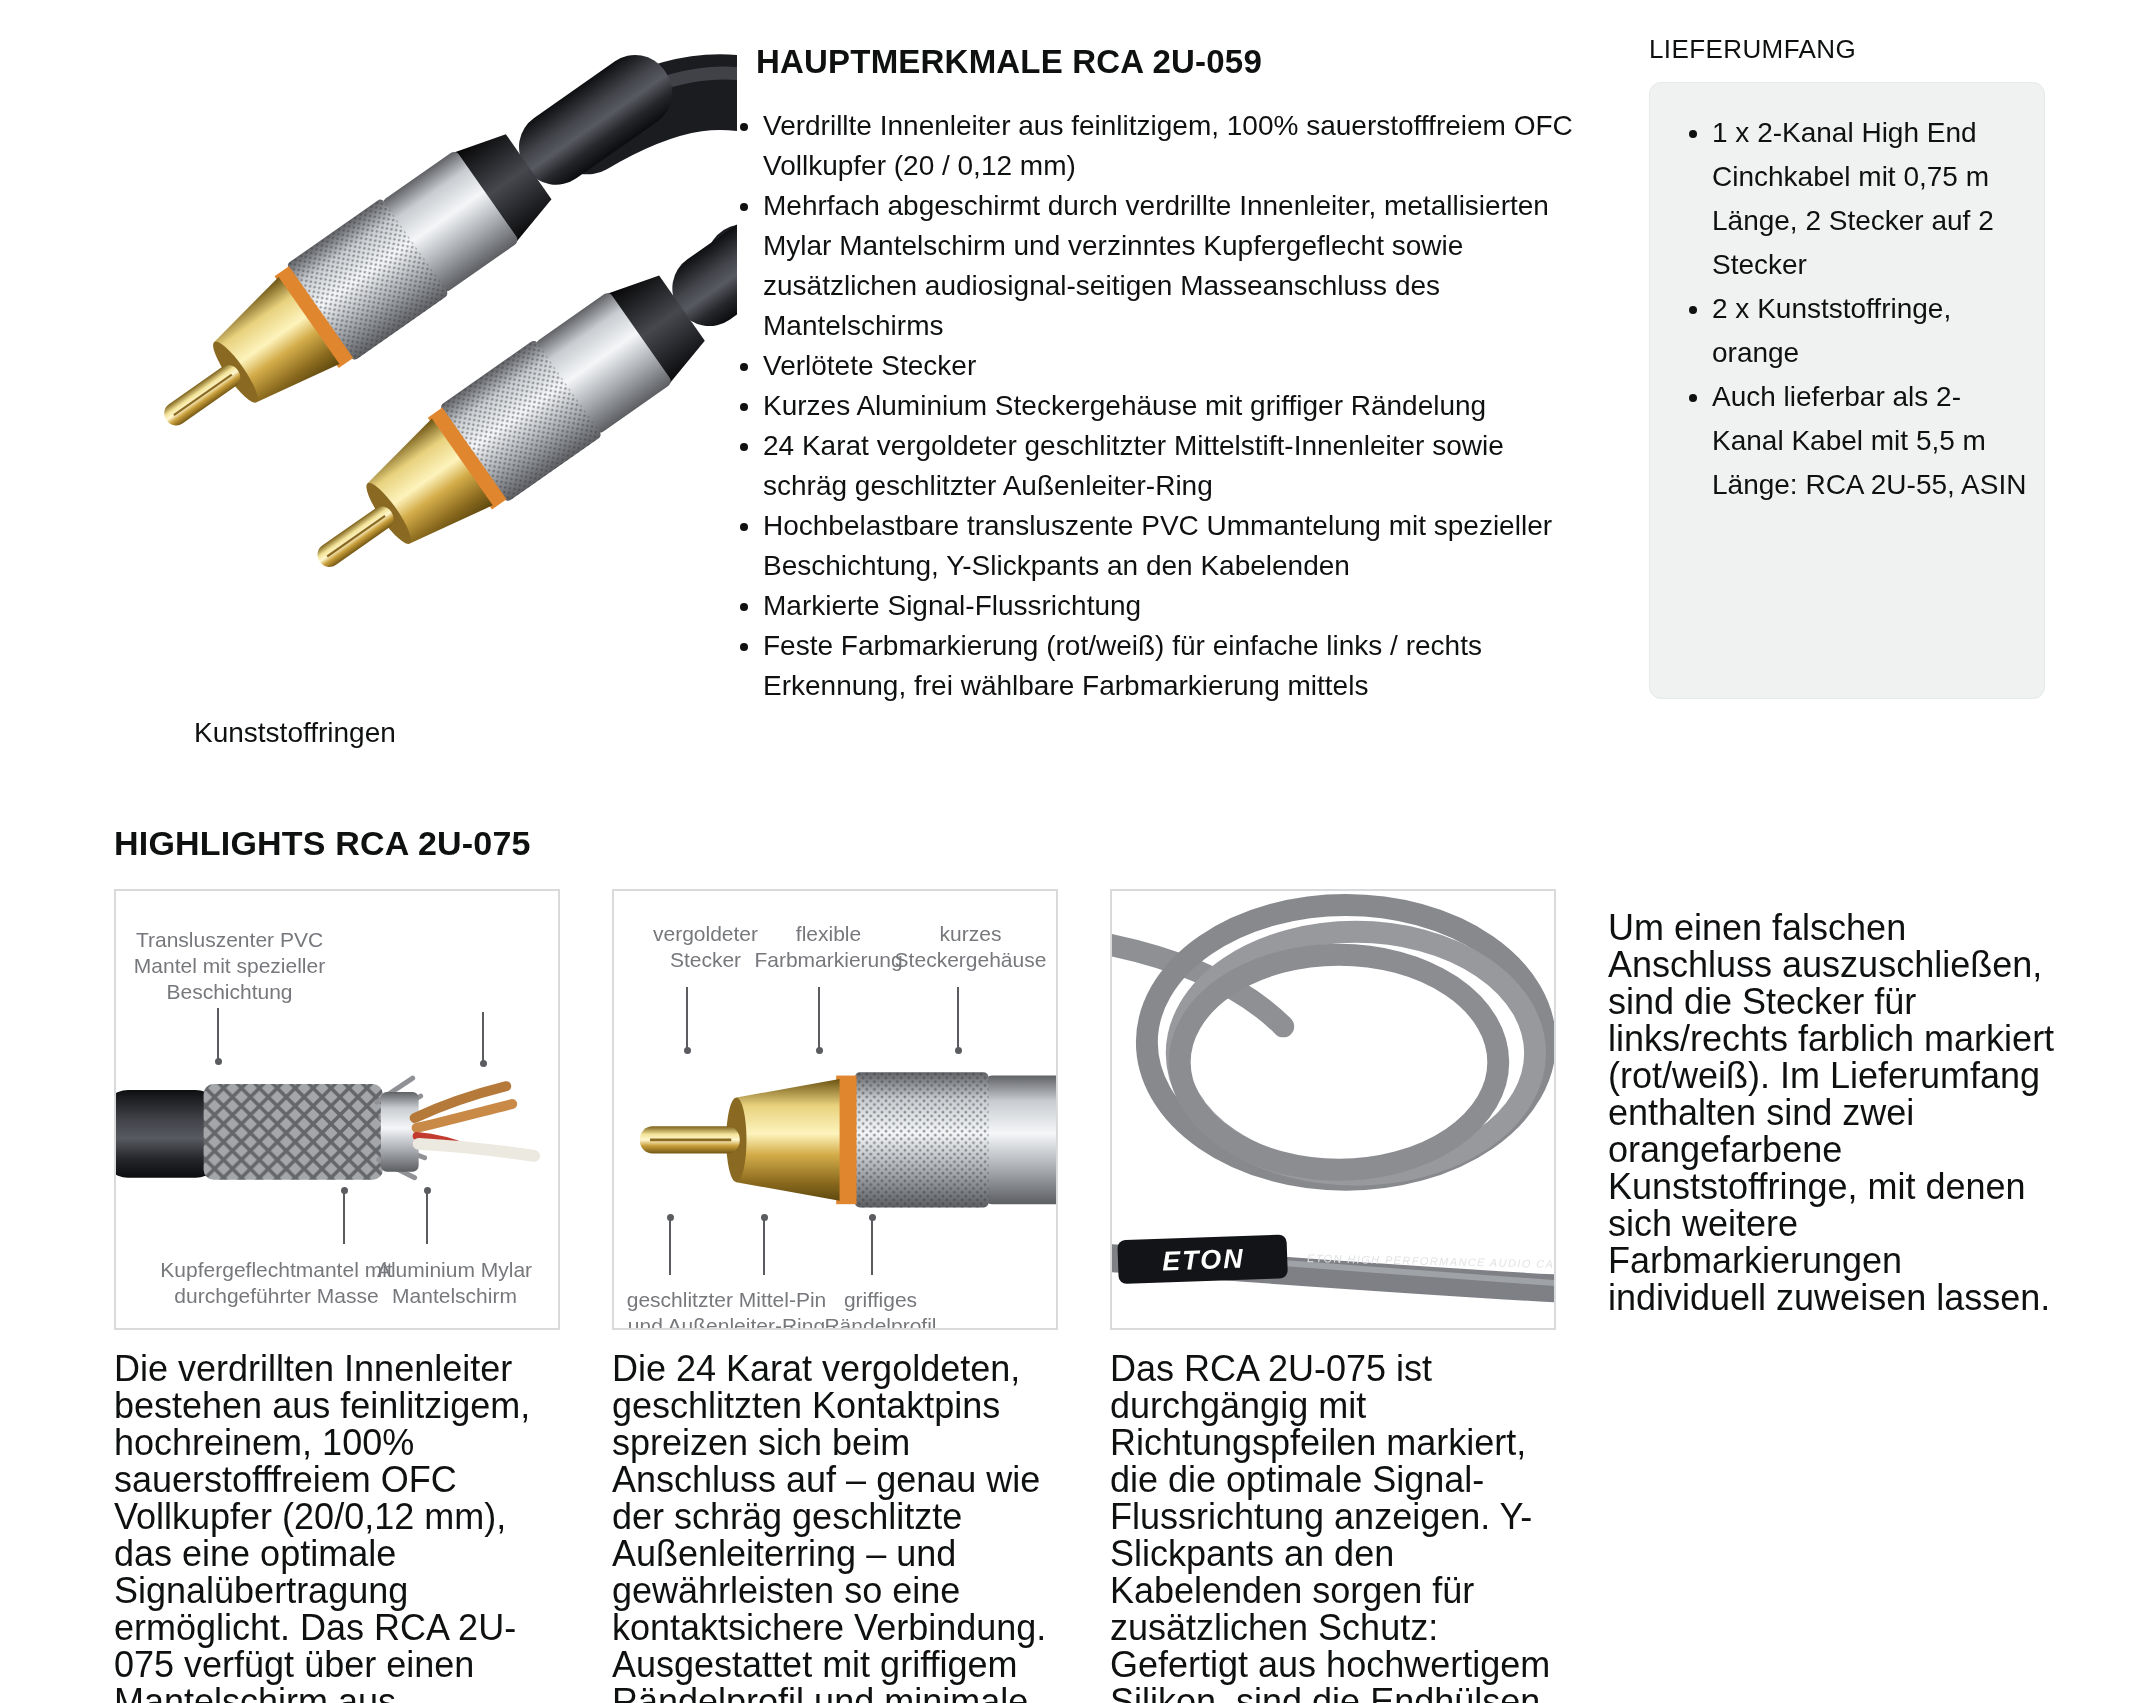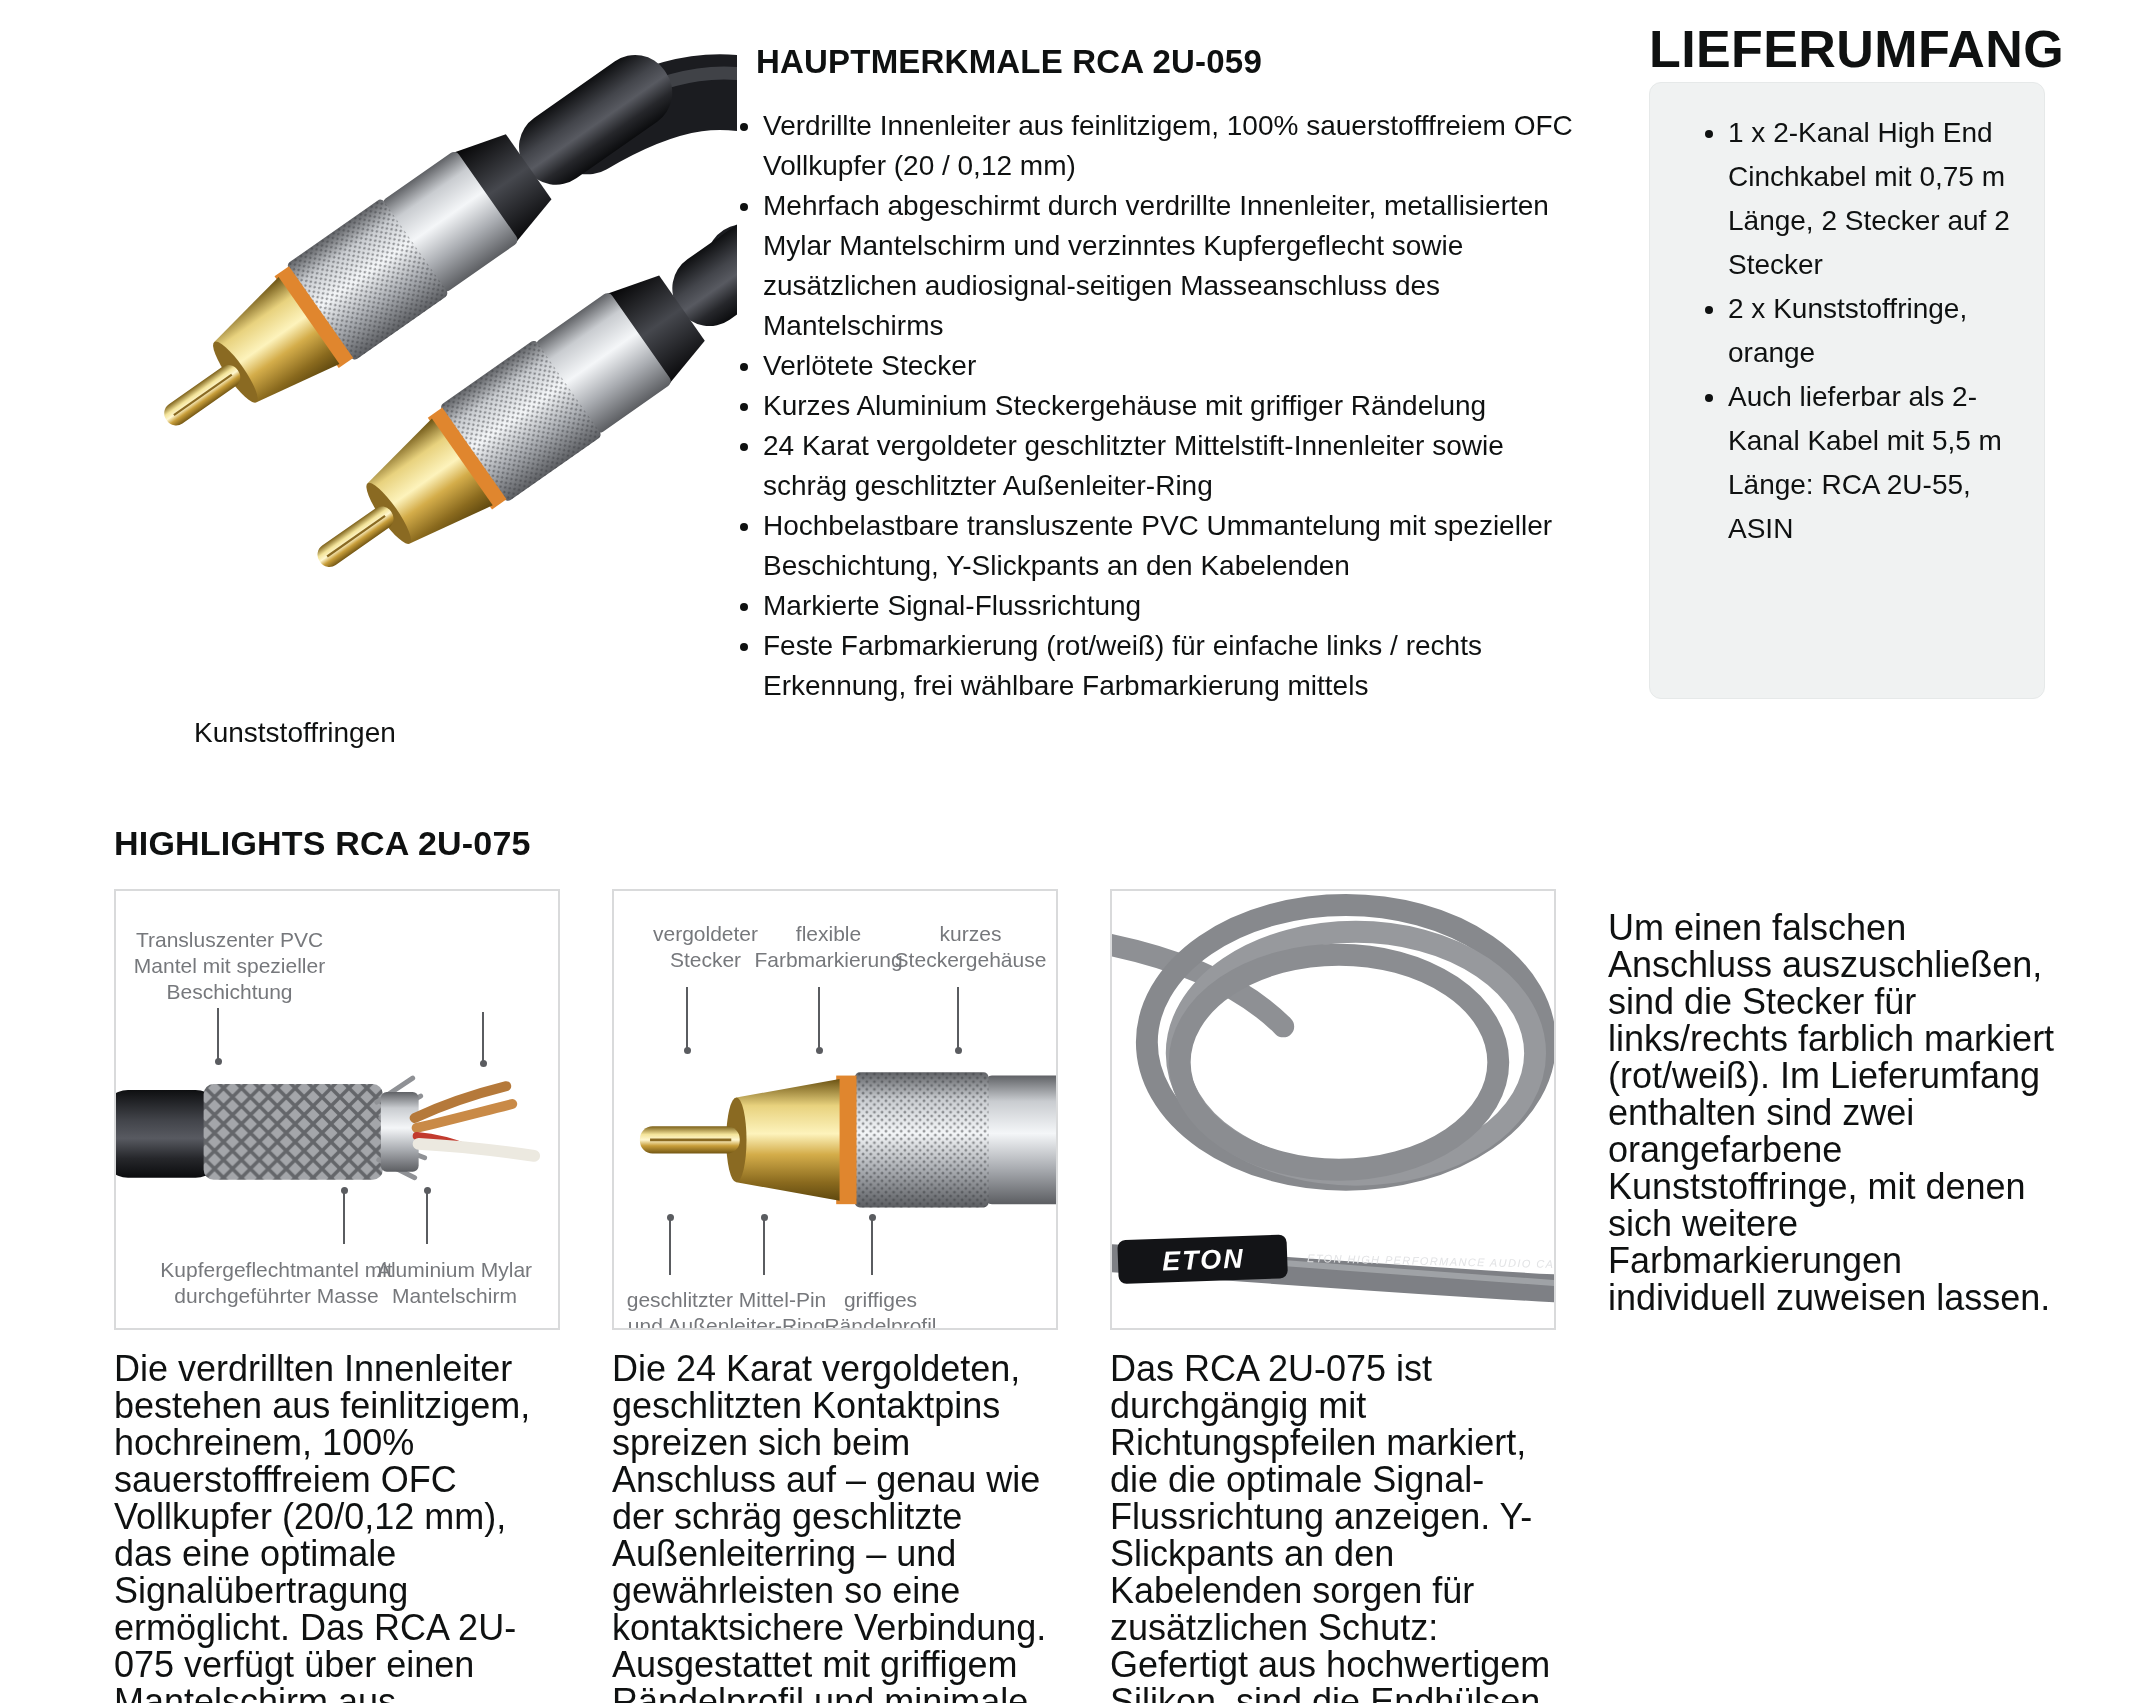--- a/index.html
+++ b/index.html
@@ -7,23 +7,23 @@
     font-family:"Liberation Sans",sans-serif;color:#0F1111;}
   .abs{position:absolute;}
   
   #photo{left:85px;top:25px;width:652px;height:672px;}
   #overflow-caption{left:154px;top:715px;font-size:28px;line-height:36px;margin-left:40px;}
   #features{left:736px;top:40px;width:866px;}
   #features h2{font-size:33px;font-weight:700;line-height:44px;margin-left:20px;letter-spacing:0.2px;}
   #features ul{margin:22px 0 0 0;padding-left:27px;width:844px;}
   #features li{font-size:28px;line-height:40px;}
   #delivery{left:1649px;top:24px;width:396px;}
-  #delivery h2{font-size:52px;font-weight:700;line-height:50px;letter-spacing:0.4px;}
+  #delivery h2{font-size:26px;font-weight:400;line-height:50px;letter-spacing:0.4px;}
   .dbox{margin-top:8px;background:#F0F2F2;border:1px solid #E6E9E9;border-radius:12px;
-        padding:28px 16px 28px 48px;min-height:617px;}
+        padding:28px 16px 28px 32px;min-height:617px;}
   .dbox ul{margin:0;padding-left:30px;}
   .dbox li{font-size:28px;line-height:44px;}
   .dbox ul.second{margin-top:44px;}
   
   #highlights{left:114px;top:822px;width:1980px;}
   #highlights h2{font-size:34px;font-weight:700;line-height:42px;letter-spacing:0.2px;}
   .cards{display:flex;gap:45px;margin-top:25px;}
   .card{width:453px;}
   .cimg{position:relative;width:446px;height:441px;border:2px solid #D9DADB;background:#fff;overflow:hidden;}
   .cimg > svg{position:absolute;left:0;top:0;}

